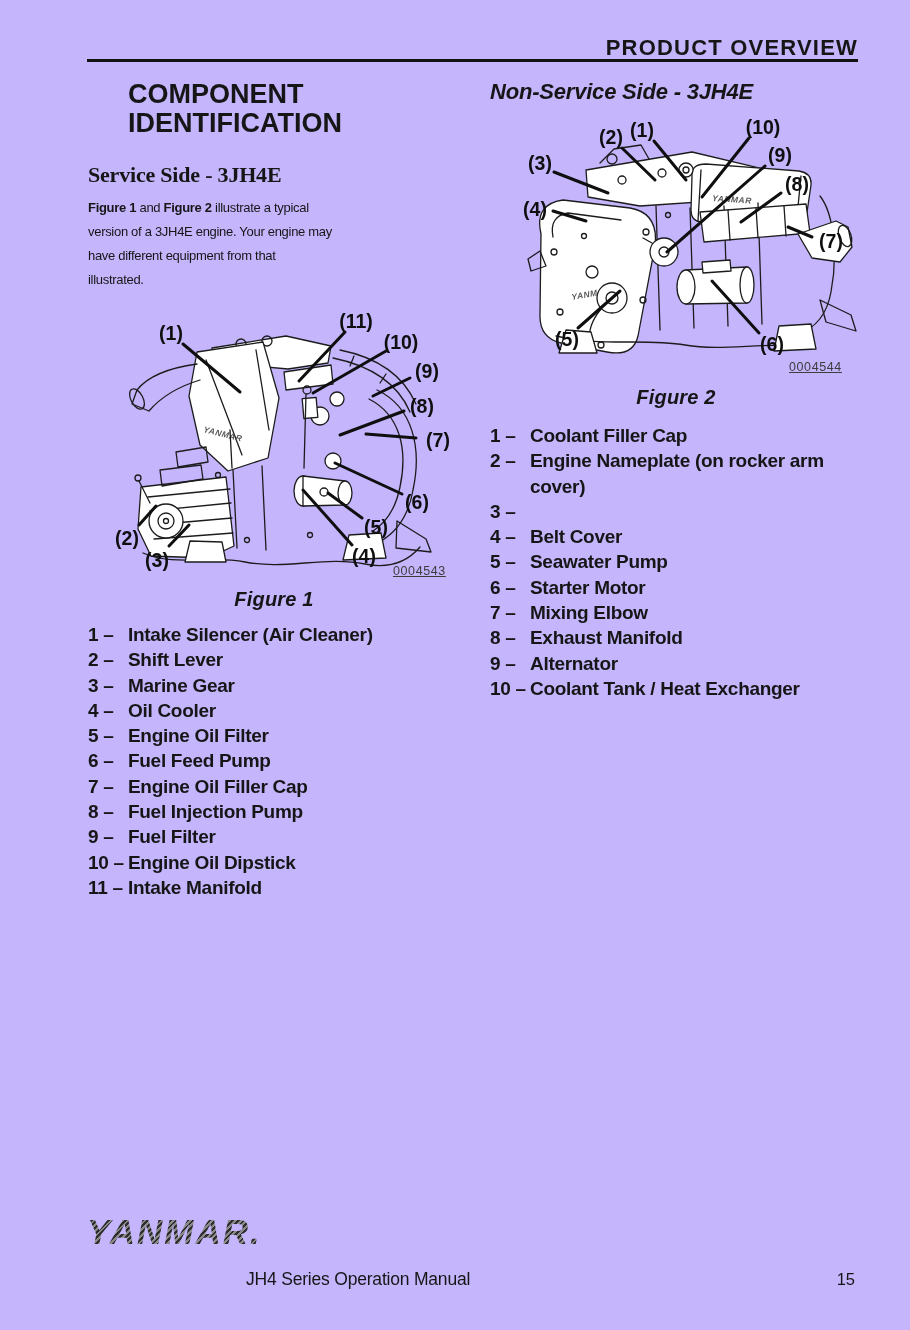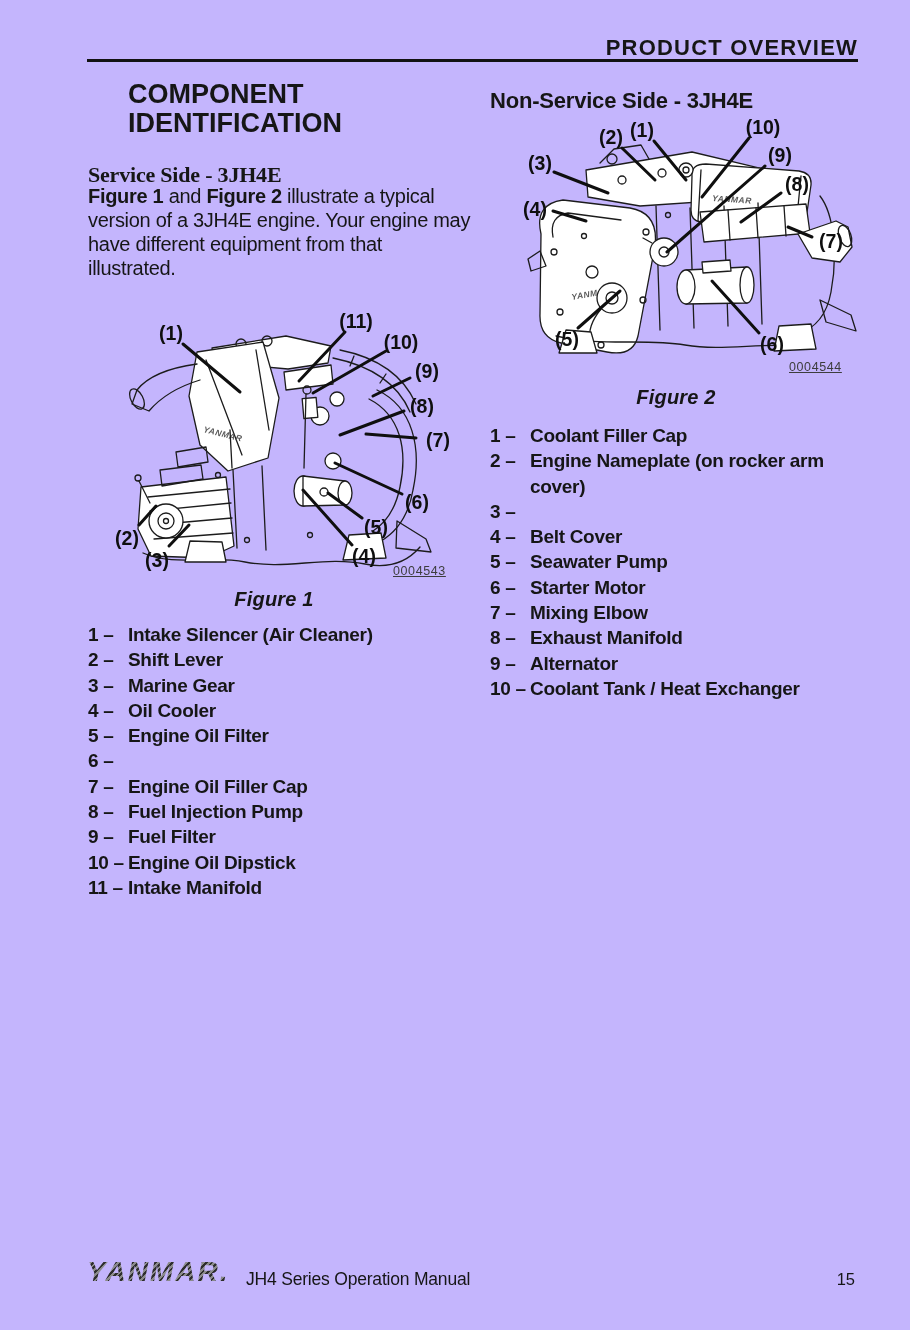--- a/index.html
+++ b/index.html
@@ -12,24 +12,24 @@
     position:absolute;top:35px;right:52px;
     font-size:22px;font-weight:bold;letter-spacing:1.2px;white-space:nowrap;
   }
   .hdr-rule{position:absolute;left:87px;top:59px;width:771px;height:3px;background:#121212;}
   .sec-title{
     position:absolute;left:88px;top:80px;
     font-size:27px;font-weight:bold;line-height:29px;letter-spacing:0;white-space:nowrap;margin-left:40px;
   }
   .sub-title{position:absolute;font-size:22px;font-weight:bold;white-space:nowrap;letter-spacing:-0.2px;}
   #svc-title{left:88px;top:162px;font-family:Liberation Serif, serif;}
-  #nonsvc-title{left:490px;top:88px;}
+  #nonsvc-title{left:490px;top:79px;font-style:italic;}
   .intro{
-    position:absolute;left:88px;top:184px;width:386px;
-    font-size:20px;line-height:24px;letter-spacing:-0.3px;
+    position:absolute;left:88px;top:196px;width:386px;
+    font-size:13px;line-height:24px;letter-spacing:-0.3px;
   }
   .fig-svg{position:absolute;}
   #fig1-svg{left:88px;top:300px;}
   #fig2-svg{left:490px;top:112px;}
   .photo-id{position:absolute;font-size:12.5px;color:#3d3d3d;letter-spacing:.6px;white-space:nowrap;text-decoration:underline;}
   #photo-id-1{left:393px;top:564px;}
   #photo-id-2{left:789px;top:360px;}
   .fig-caption{position:absolute;font-size:20px;font-weight:bold;font-style:italic;text-align:center;letter-spacing:.2px;}
   #fig1-caption{left:88px;top:588px;width:372px;}
   #fig2-caption{left:490px;top:386px;width:372px;}
@@ -40,22 +40,22 @@
   .comp-item .marker{flex:0 0 40px;white-space:nowrap;}
   .comp-item .ilabel{flex:1;}
   
   .art, .artf{stroke:#1c1c1c;stroke-width:1.3;fill:none;stroke-linejoin:round;stroke-linecap:round;}
   .artf{fill:#ffffff;}
   .leader{stroke:#0f0f0f;stroke-width:3;stroke-linecap:round;}
   .callout{font-family:"Liberation Sans",sans-serif;font-size:19.5px;font-weight:bold;fill:#0f0f0f;text-anchor:middle;}
   .decal{font-family:"Liberation Sans",sans-serif;font-size:8.5px;font-weight:bold;font-style:italic;fill:#5a5a5a;letter-spacing:.5px;}
   
   .logo{
-    position:absolute;left:87px;top:1256px;
-    font-size:28px;font-weight:bold;font-style:italic;letter-spacing:2px;color:#4a4a4a;white-space:nowrap;
+    position:absolute;left:87px;top:1212px;
+    font-size:35px;font-weight:bold;font-style:italic;letter-spacing:2px;color:#4a4a4a;white-space:nowrap;
   }
   @supports (-webkit-background-clip: text) {
     .logo{
       background:repeating-linear-gradient(135deg,#2e2e2e 0 2px,#8a8a8a 2px 4px);
       -webkit-background-clip:text;background-clip:text;color:transparent;
     }
   }
   .footer-text{position:absolute;left:246px;top:1269px;font-size:17.5px;letter-spacing:-0.2px;white-space:nowrap;text-align:center;}
   .page-num{position:absolute;right:55px;top:1270px;font-size:16.5px;}
 </style>
@@ -171,20 +171,21 @@
       <div class="comp-item">
         <span class="marker">4 –</span>
         <span class="ilabel">Oil Cooler</span>
       </div>
       <div class="comp-item">
         <span class="marker">5 –</span>
         <span class="ilabel">Engine Oil Filter</span>
       </div>
       <div class="comp-item">
         <span class="marker">6 –</span>
+        <span class="ilabel">Fuel Feed Pump</span>
       </div>
       <div class="comp-item">
         <span class="marker">7 –</span>
         <span class="ilabel">Engine Oil Filler Cap</span>
       </div>
       <div class="comp-item">
         <span class="marker">8 –</span>
         <span class="ilabel">Fuel Injection Pump</span>
       </div>
       <div class="comp-item">

